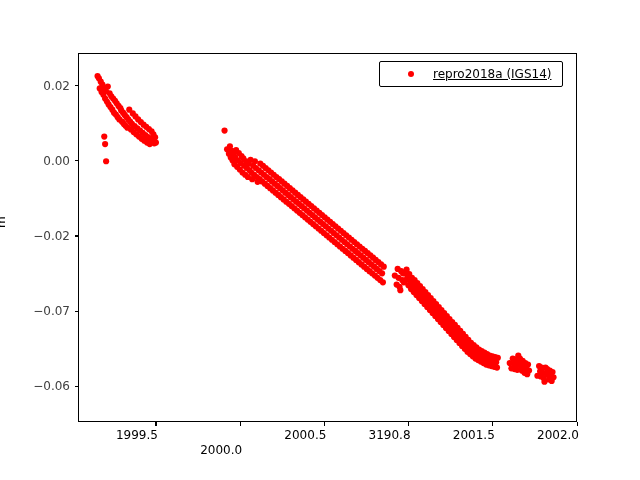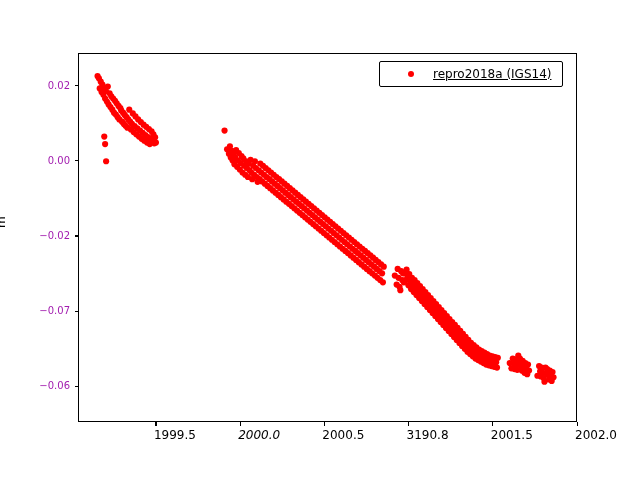--- a/index.html
+++ b/index.html
@@ -56,28 +56,28 @@
     color: #000000;
     transform: rotate(-90deg);
     transform-origin: left top;
     white-space: nowrap;
   }
   .ytick-label {
     position: absolute;
     right: 0;
     width: 60px;
     text-align: right;
-    font-size: 10px;
-    color: #a21caf;
+    font-size: 12px;
+    color: #404040;
     line-height: 12px;
   }
   .xtick-label {
     position: absolute;
     width: 80px;
-    text-align: right;
+    text-align: left;
     font-size: 12px;
     color: #000000;
     line-height: 12px;
   }
   .tick-mark-y {
     position: absolute;
     width: 3.5px;
     height: 1.1px;
     background: #000000;
   }
@@ -132,21 +132,21 @@
 
   <div id="y-tick-labels">
       <div class="ytick-label" style="top: 79.6914px; left: 10px;">0.02</div>
       <div class="ytick-label" style="top: 154.844px; left: 10px;">0.00</div>
       <div class="ytick-label" style="top: 229.997px; left: 10px;">−0.02</div>
       <div class="ytick-label" style="top: 305.15px; left: 10px;">−0.07</div>
       <div class="ytick-label" style="top: 380.302px; left: 10px;">−0.06</div>
     </div>
   <div id="x-tick-labels">
       <div class="xtick-label" style="left: 115.917px; top: 429px;">1999.5</div>
-      <div class="xtick-label" style="left: 200.134px; top: 429px; font-style: italic;">2000.0</div>
+      <div class="xtick-label" style="left: 200.134px; top: 444px;">2000.0</div>
       <div class="xtick-label" style="left: 284.35px; top: 429px;">2000.5</div>
       <div class="xtick-label" style="left: 368.567px; top: 429px;">3190.8</div>
       <div class="xtick-label" style="left: 452.783px; top: 429px;">2001.5</div>
       <div class="xtick-label" style="left: 537px; top: 429px;">2002.0</div>
     </div>
   <div id="tick-marks">
       <div class="tick-mark-y" style="left: 74.5px; top: 85.1914px;"></div>
       <div class="tick-mark-y" style="left: 74.5px; top: 160.344px;"></div>
       <div class="tick-mark-y" style="left: 74.5px; top: 235.497px;"></div>
       <div class="tick-mark-y" style="left: 74.5px; top: 310.65px;"></div>

